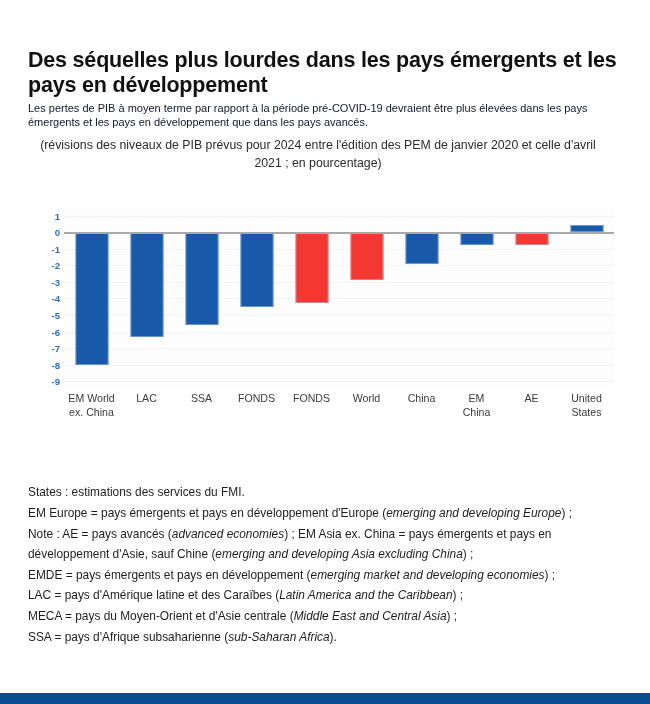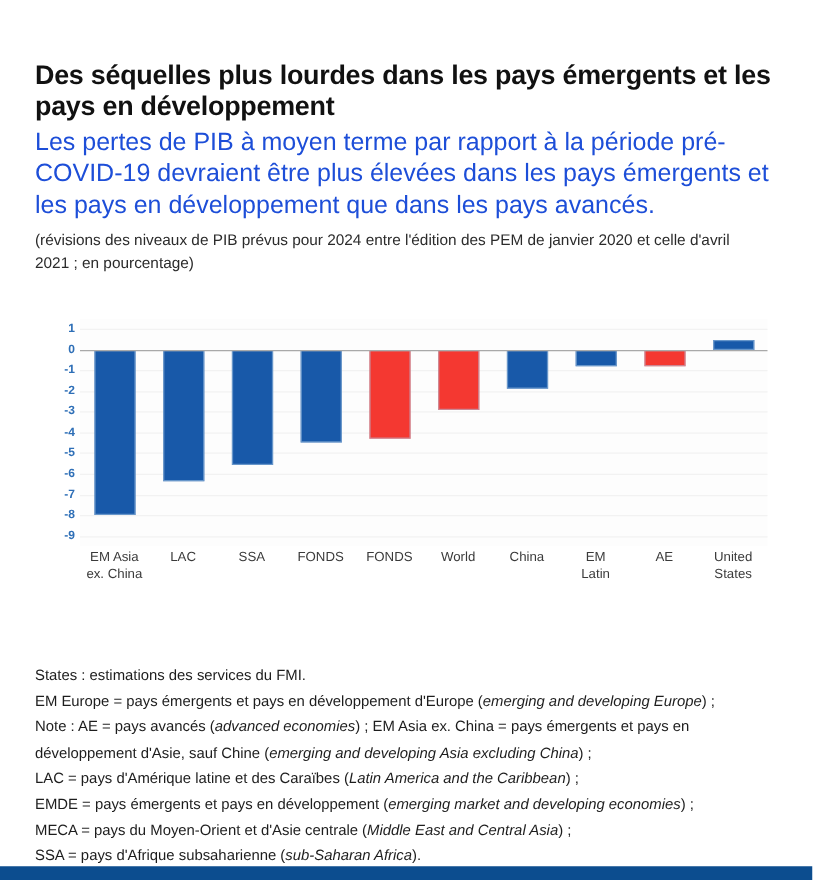--- a/index.html
+++ b/index.html
@@ -22,32 +22,33 @@
     margin-top: 28px;
     font-size: 21.5px;
     font-weight: bold;
     line-height: 1.17;
     color: #111111;
     letter-spacing: -0.2px;
     max-width: 600px;
   }
   #subtitle {
     margin-top: 4px;
-    font-size: 20px;
+    font-size: 11px;
     font-weight: normal;
     line-height: 1.25;
-    color: #1d4ed8;
+    color: #0f172a;
     max-width: 594px;
   }
   #units {
     margin-top: 7px;
     font-size: 12.3px;
     line-height: 1.45;
     color: #2b2b2b;
     max-width: 580px;
+    text-align: center;
   }
 
   
   #chart-figure {
     position: relative;
     margin: 22px 0 0 0;
     width: 650px;
     height: 240px;
     background: #ffffff;
   }
@@ -219,43 +220,43 @@
             <div class="bar-slot">
               <div class="bar" title="AE: -0.8" style="background: rgb(244, 56, 49); top: 24.8182px; height: 13.2364px;"></div>
             </div>
             <div class="bar-slot">
               <div class="bar" title="United States: 0.45" style="background: rgb(24, 89, 169); top: 17.3727px; height: 7.44545px;"></div>
             </div>
           </div>
       </div>
     </div>
     <div id="xlabels">
-        <div class="xlabel">EM Asia
+        <div class="xlabel">EM World
 ex. China</div>
         <div class="xlabel">LAC</div>
         <div class="xlabel">SSA</div>
         <div class="xlabel">FONDS</div>
         <div class="xlabel">FONDS</div>
         <div class="xlabel">World</div>
         <div class="xlabel">China</div>
         <div class="xlabel">EM
-Latin</div>
+China</div>
         <div class="xlabel">AE</div>
         <div class="xlabel">United
 States</div>
       </div>
   </div>
 
   <div class="content">
     <div id="notes">
         <div class="note-line">States : estimations des services du FMI.</div>
         <div class="note-line">EM Europe = pays émergents et pays en développement d'Europe (<i>emerging and developing Europe</i>) ;</div>
         <div class="note-line">Note : AE = pays avancés (<i>advanced economies</i>) ; EM Asia ex. China = pays émergents et pays en développement d'Asie, sauf Chine (<i>emerging and developing Asia excluding China</i>) ;</div>
+        <div class="note-line">EMDE = pays émergents et pays en développement (<i>emerging market and developing economies</i>) ;</div>
         <div class="note-line">LAC = pays d'Amérique latine et des Caraïbes (<i>Latin America and the Caribbean</i>) ;</div>
-        <div class="note-line">EMDE = pays émergents et pays en développement (<i>emerging market and developing economies</i>) ;</div>
         <div class="note-line">MECA = pays du Moyen-Orient et d'Asie centrale (<i>Middle East and Central Asia</i>) ;</div>
         <div class="note-line">SSA = pays d'Afrique subsaharienne (<i>sub-Saharan Africa</i>).</div>
       </div>
   </div>
 
   <div id="footer">
     <span id="footer-text">FONDS MONÉTAIRE INTERNATIONAL</span>
   </div>
 
 </div>

